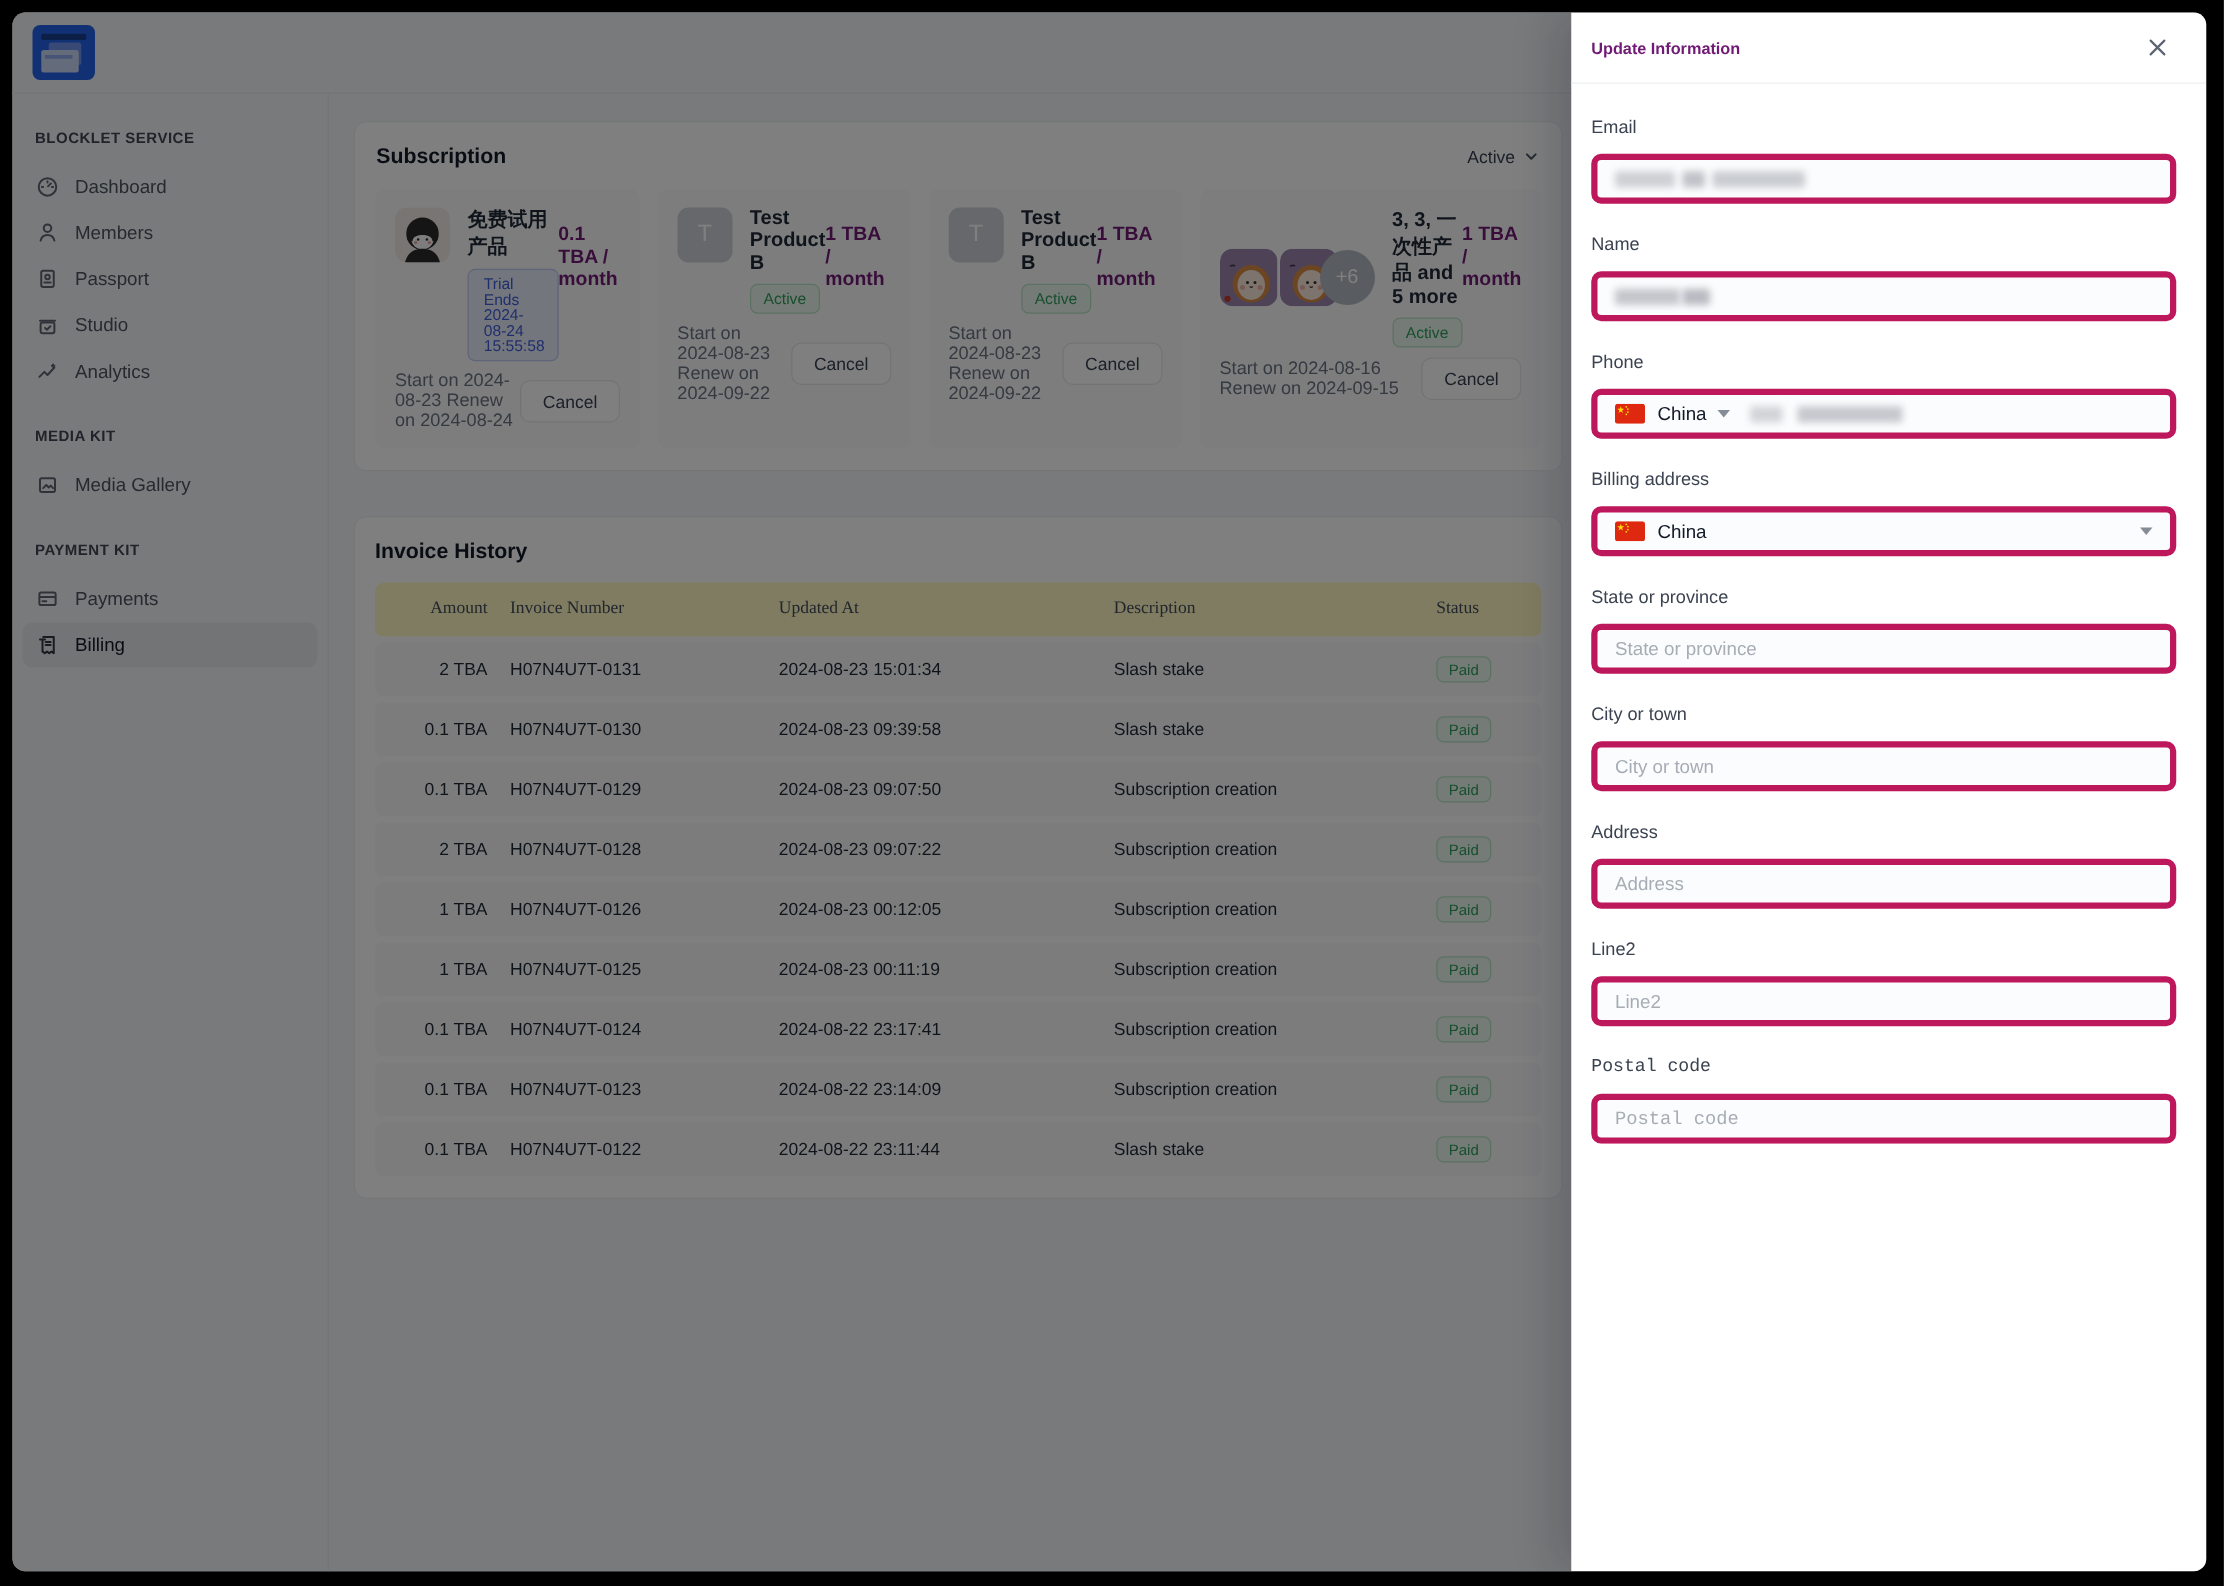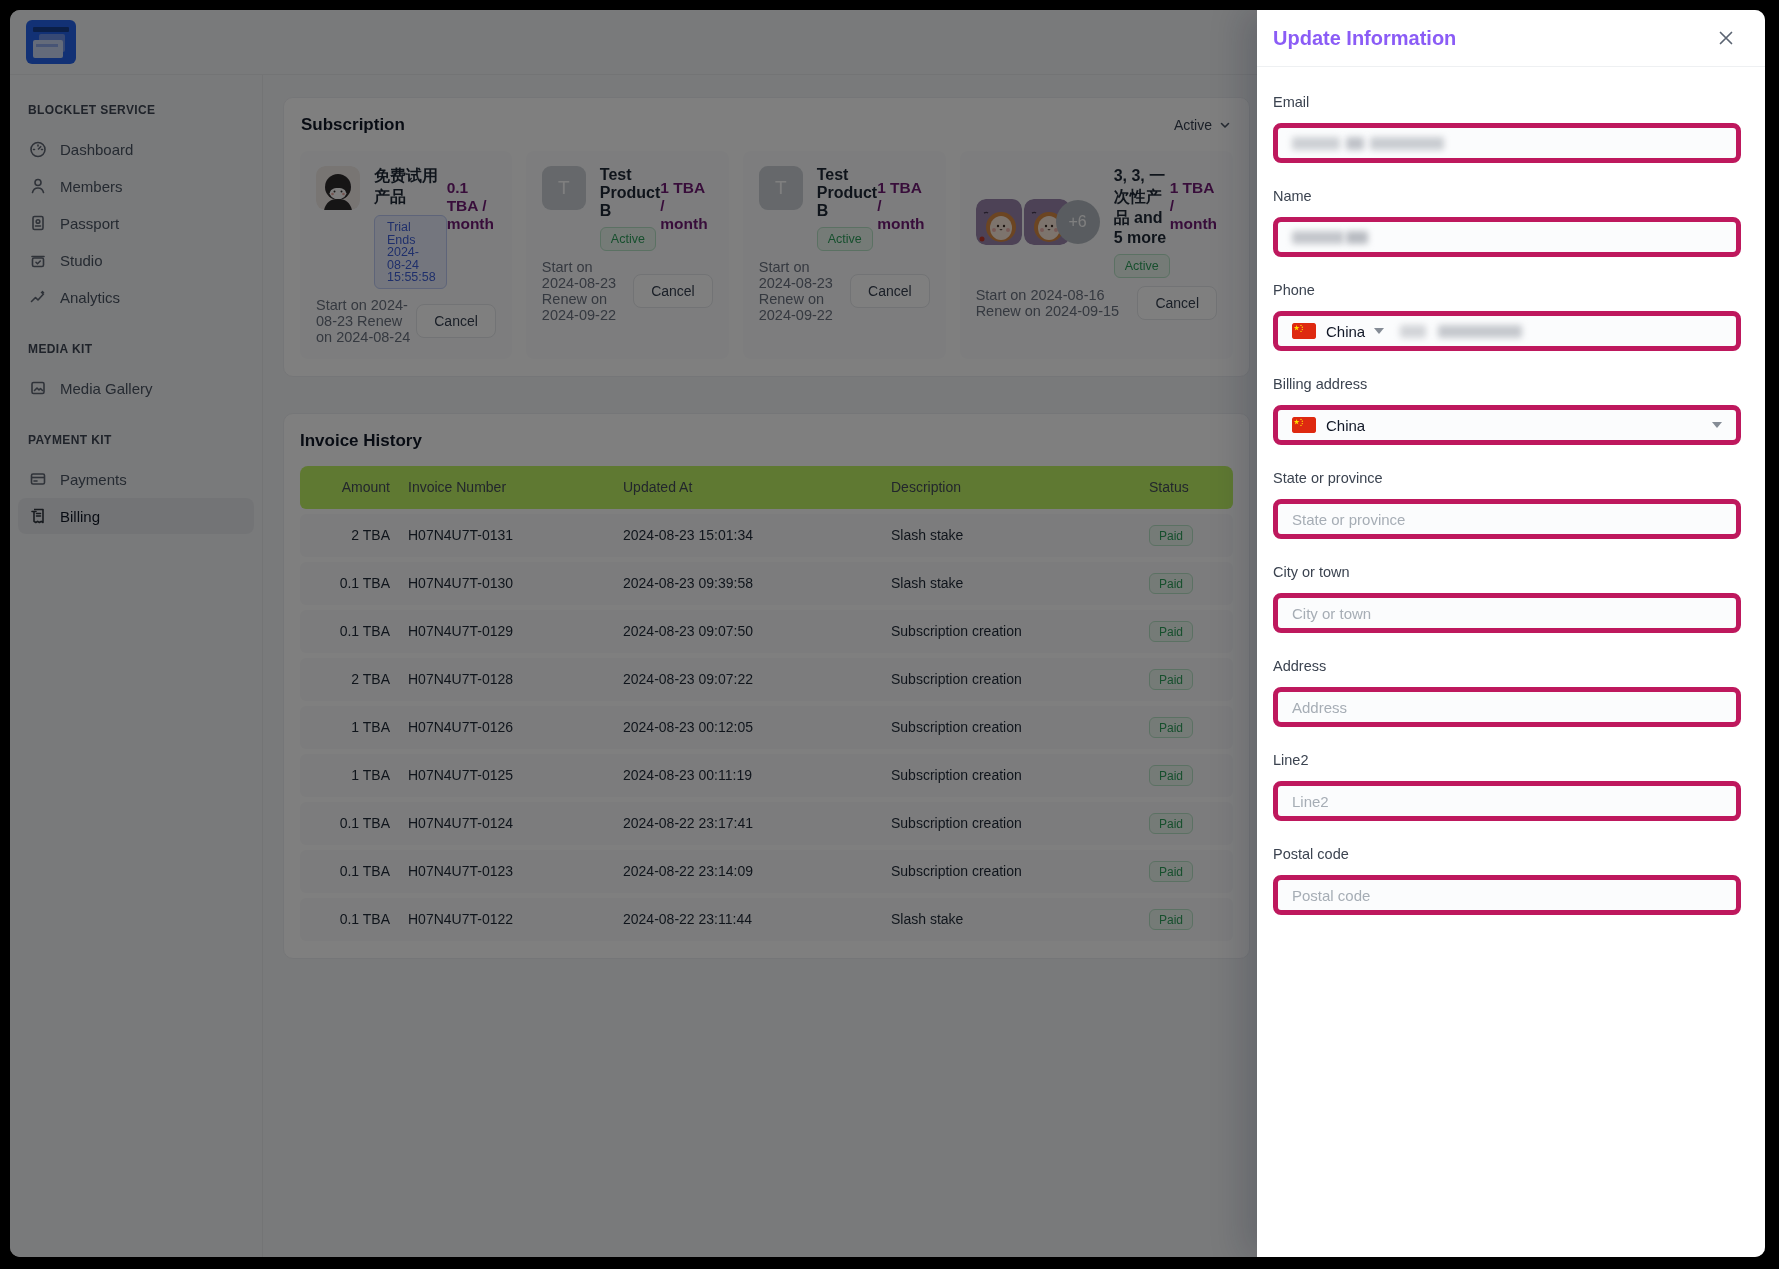--- a/index.html
+++ b/index.html
@@ -57,34 +57,34 @@
   .sub-row2 { display:flex; justify-content:space-between; align-items:center; margin-top:8px; }
   .sub-period { font-size:14.5px; color:#6b7280; }
   .btn-cancel { background:#fff; border:1px solid #e4e6ea; border-radius:8px; padding:8px 17px;
                 font-size:14px; color:#374151; font-family:inherit; cursor:pointer; }
 
   
   .table { margin-top:15px; }
   .t-row { display:grid; grid-template-columns:92px 215px 268px 258px 1fr; align-items:center;
            height:43px; padding:0 16px; font-size:14px; color:#1f2937; background:#f8f9fa; border-radius:6px; }
   .t-row + .t-row { margin-top:5px; }
-  .t-head { background:#bef264; color:#454d59; font-weight:500; border-radius:8px 8px 6px 6px; }
+  .t-head { background:#fef9c3; color:#454d59; font-weight:500; border-radius:8px 8px 6px 6px;font-family:Liberation Serif, serif; }
   .t-amount { text-align:right; padding-right:18px; }
   .badge-paid { display:inline-block; font-size:12px; color:#2e9e5b; background:#eaf7ef;
                 border:1px solid #b7e2c6; border-radius:6px; padding:4px 9px 3px; line-height:1; }
 
   
   .overlay { position:absolute; inset:0; background:rgba(0,0,0,.5); z-index:10; }
 
   
   .drawer { position:absolute; top:0; right:0; height:100%; width:508px; background:#fff; z-index:20;
             box-shadow:-14px 0 32px rgba(15,23,42,.18); display:flex; flex-direction:column; }
   .drawer-head { height:57px; flex:none; display:flex; align-items:center; justify-content:space-between;
                  padding:0 26px 0 16px; border-bottom:1px solid #eef0f2; }
-  .drawer-title { font-size:20px; font-weight:700; color:#8b5cf6; }
+  .drawer-title { font-size:13px; font-weight:700; color:#701a75; }
   .btn-close { background:none; border:none; cursor:pointer; padding:2px; line-height:0; }
   .drawer-body { padding:27px 24px 0 16px; overflow:hidden; }
   .fgroup { margin-bottom:25px; }
   .flabel { font-size:14.5px; color:#3b4350; margin-bottom:13px; }
   .finput { width:100%; height:40px; background:#fbfcfd; border:5px solid #be185d; border-radius:8px;
             padding:0 14px; font-size:15px; color:#111827; font-family:inherit; display:flex; align-items:center; }
   input.finput::placeholder { color:#a6adb5; }
   .flag { width:24px; height:16px; border-radius:2px; flex:none; }
   .country { font-size:15px; color:#111827; margin-left:10px; }
   .caret { width:0; height:0; border-left:5px solid transparent; border-right:5px solid transparent;
@@ -459,21 +459,21 @@
       <div class="fgroup">
         <div class="flabel">Address</div>
         <input class="finput" placeholder="Address" style="">
       </div>
 
       <div class="fgroup">
         <div class="flabel">Line2</div>
         <input class="finput" placeholder="Line2" style="">
       </div>
 
-      <div class="fgroup" style="margin-bottom:0;">
+      <div class="fgroup" style="margin-bottom:0;font-family:Liberation Mono, monospace;">
         <div class="flabel">Postal code</div>
         <input class="finput" placeholder="Postal code" style="">
       </div>
 
     </div>
   </div>
 
 </div>
 
 </body></html>

